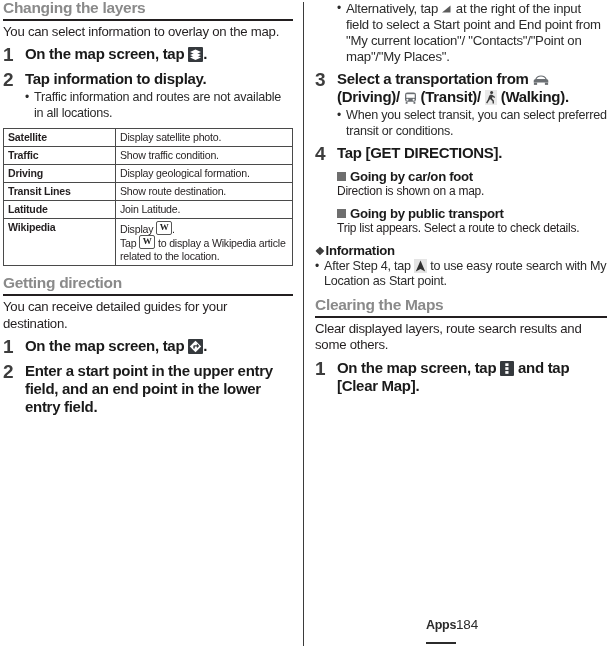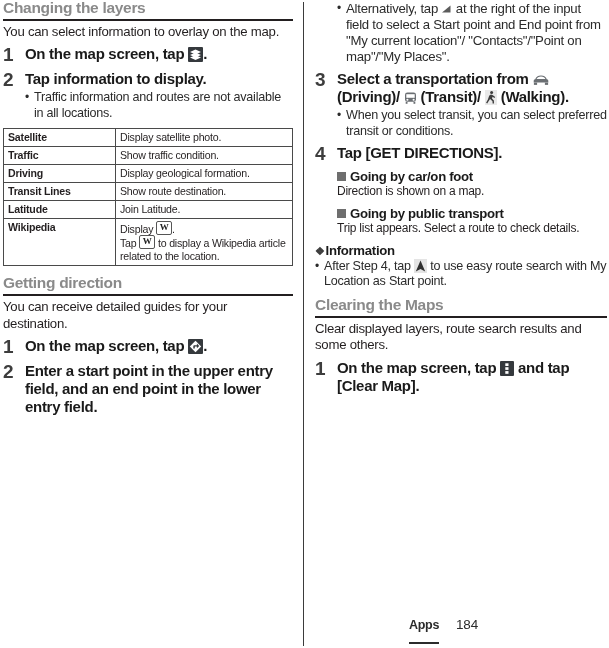--- a/index.html
+++ b/index.html
@@ -229,21 +229,21 @@
     font-size: 12.5px;
     font-weight: bold;
     color: #2b2b2b;
     border-bottom: 2px solid #2b2b2b;
     padding-bottom: 10px;
     letter-spacing: -0.3px;
   }
   .footer-page {
     font-size: 13.5px;
     color: #2b2b2b;
-    margin-left: 17px;
+    margin-left: 0;
     letter-spacing: -0.2px;
   }
   .nowrap { white-space: nowrap; }
 </style>
 </head>
 <body>
 
 <div class="page">
 
   <div class="col-divider"></div>

